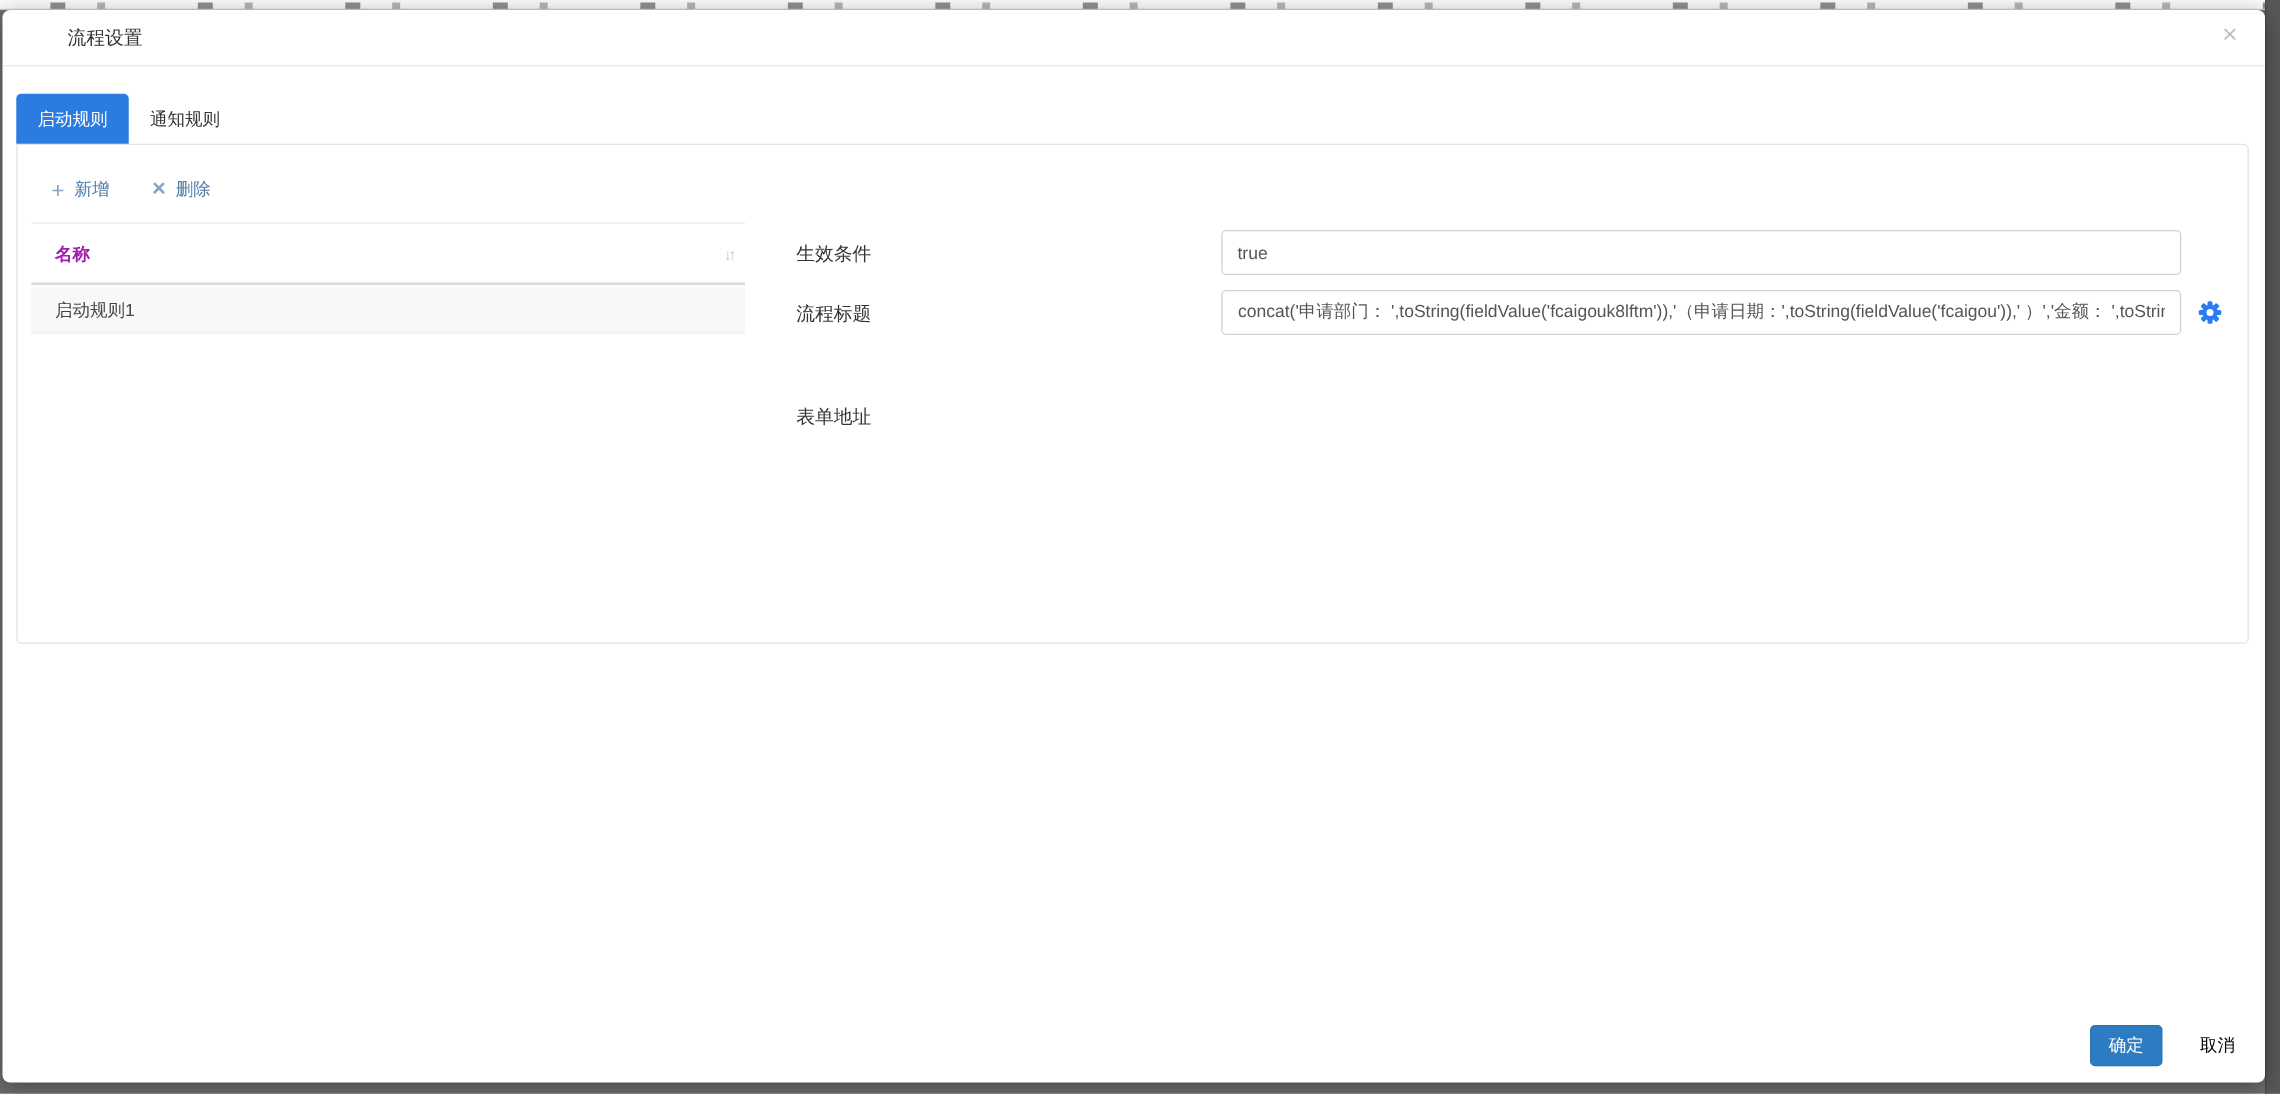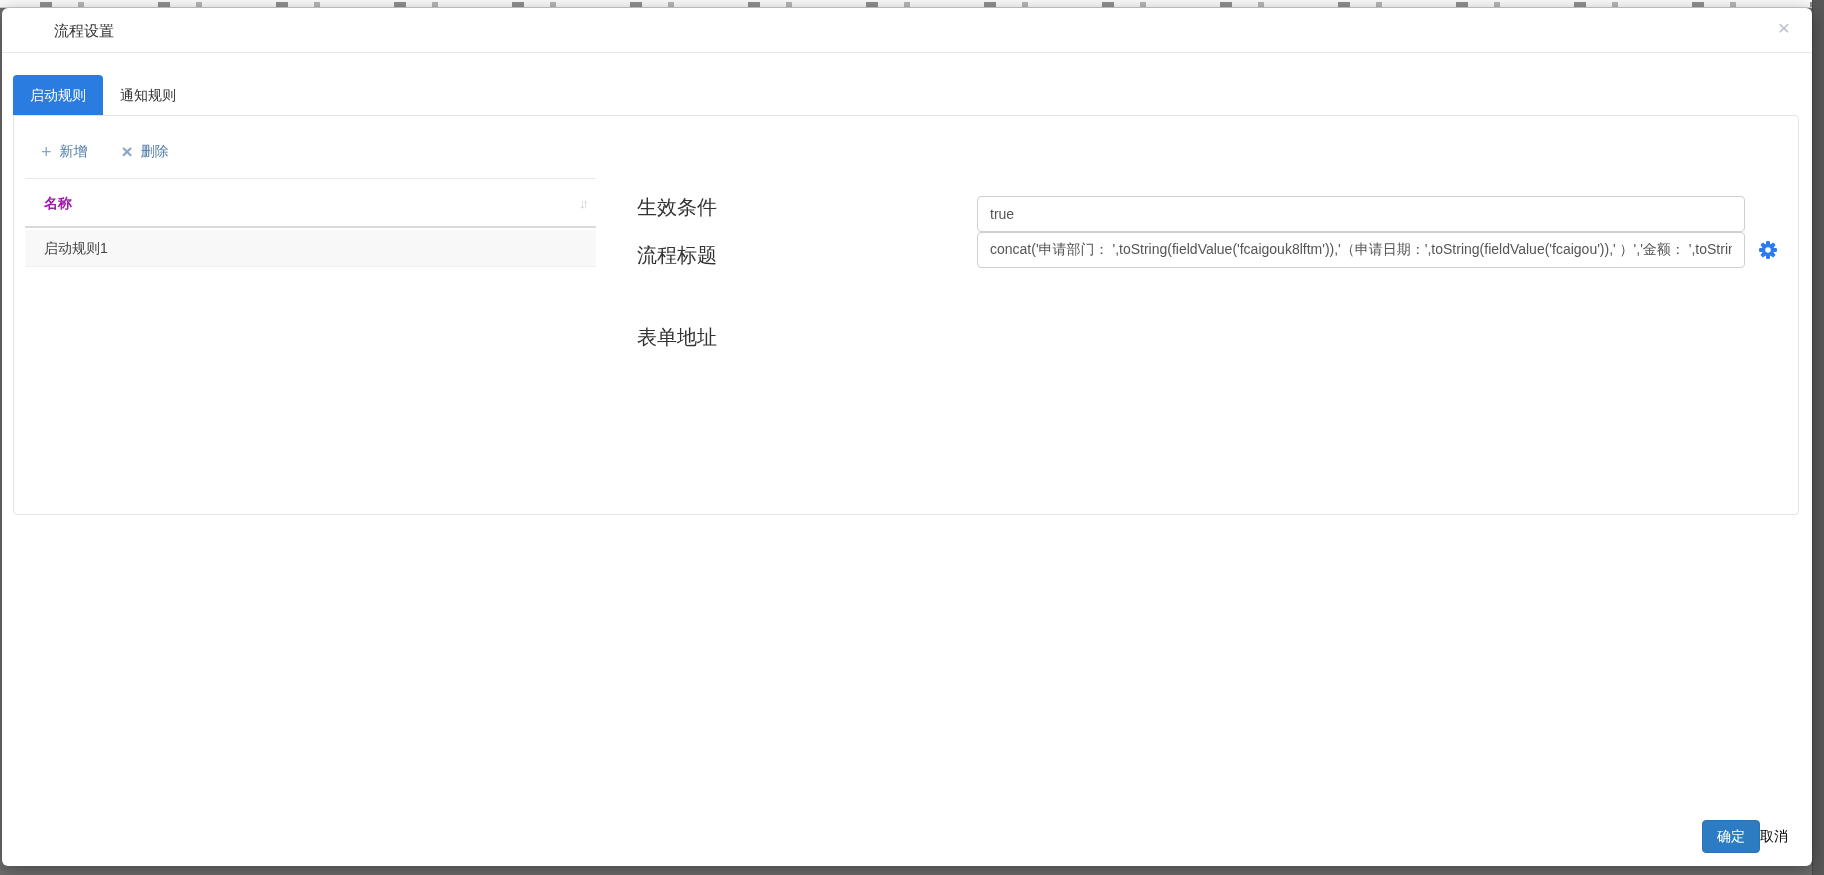--- a/index.html
+++ b/index.html
@@ -64,43 +64,43 @@
   .sort-icon {
     position:absolute; right:10px; top:0; line-height:49px;
     color:#c9c9c9; font-size:13px; letter-spacing:-3px; cursor:pointer;
   }
   .tbl-row {
     position:absolute; left:11px; top:114px; width:571px; height:37px;
     background:#f8f8f8; border-bottom:1px solid #f0f0f0; cursor:pointer;
   }
   .tbl-row-text { position:absolute; left:19px; top:0; line-height:37px; color:#444; }
   
-  .fld-label { position:absolute; left:623px; color:#333; font-size:20px; height:20px; }
+  .fld-label { position:absolute; left:623px; color:#333; font-size:15px; height:20px; }
   .lbl-1 { top:78px; }
   .lbl-2 { top:126px; }
   .lbl-3 { top:208px; }
   .txt-input {
     position:absolute; left:963px; width:768px; height:36px;
     border:1px solid #cfcfcf; border-radius:4px; padding:0 12px;
     font-size:14px; color:#555; font-family:"Liberation Sans","DejaVu Sans",sans-serif;
     outline:none; background:#fff; white-space:nowrap; overflow:hidden;
   }
-  .inp-1 { top:80px; }
+  .inp-1 { top:68px; }
   .inp-2 { top:116px; }
   .ta-wrap { position:absolute; left:963px; top:166px; width:809px; height:100px; }
   .txt-area {
     width:809px; height:100px; border:1px solid #cfcfcf; border-radius:4px;
     padding:8px 12px; font-size:14px; color:#555; resize:none; outline:none;
     font-family:"Liberation Sans","DejaVu Sans",sans-serif; background:#fff;
   }
   .gear { position:absolute; width:20px; height:20px; cursor:pointer; }
   .gear-1 { left:1744px; top:124px; }
   .gear-2 { right:4px; bottom:7px; }
   
-  .footer { position:absolute; right:24px; bottom:13px; height:33px; display:flex; align-items:center; }
+  .footer { position:absolute; right:24px; bottom:13px; height:33px; display:flex; align-items:center; gap:30px; }
   .btn-ok {
     min-width:55px; height:33px; padding:0 14px; background:#2d7cc3; color:#fff;
     border:1px solid #2a72b4; border-radius:4px; font-size:14px; cursor:pointer;
     font-family:"Liberation Sans","DejaVu Sans",sans-serif;
   }
   .btn-cancel { color:#000000; font-size:14px; cursor:pointer; background:none; border:none;
     font-family:"Liberation Sans","DejaVu Sans",sans-serif; }
 </style>
 </head>
 <body>

